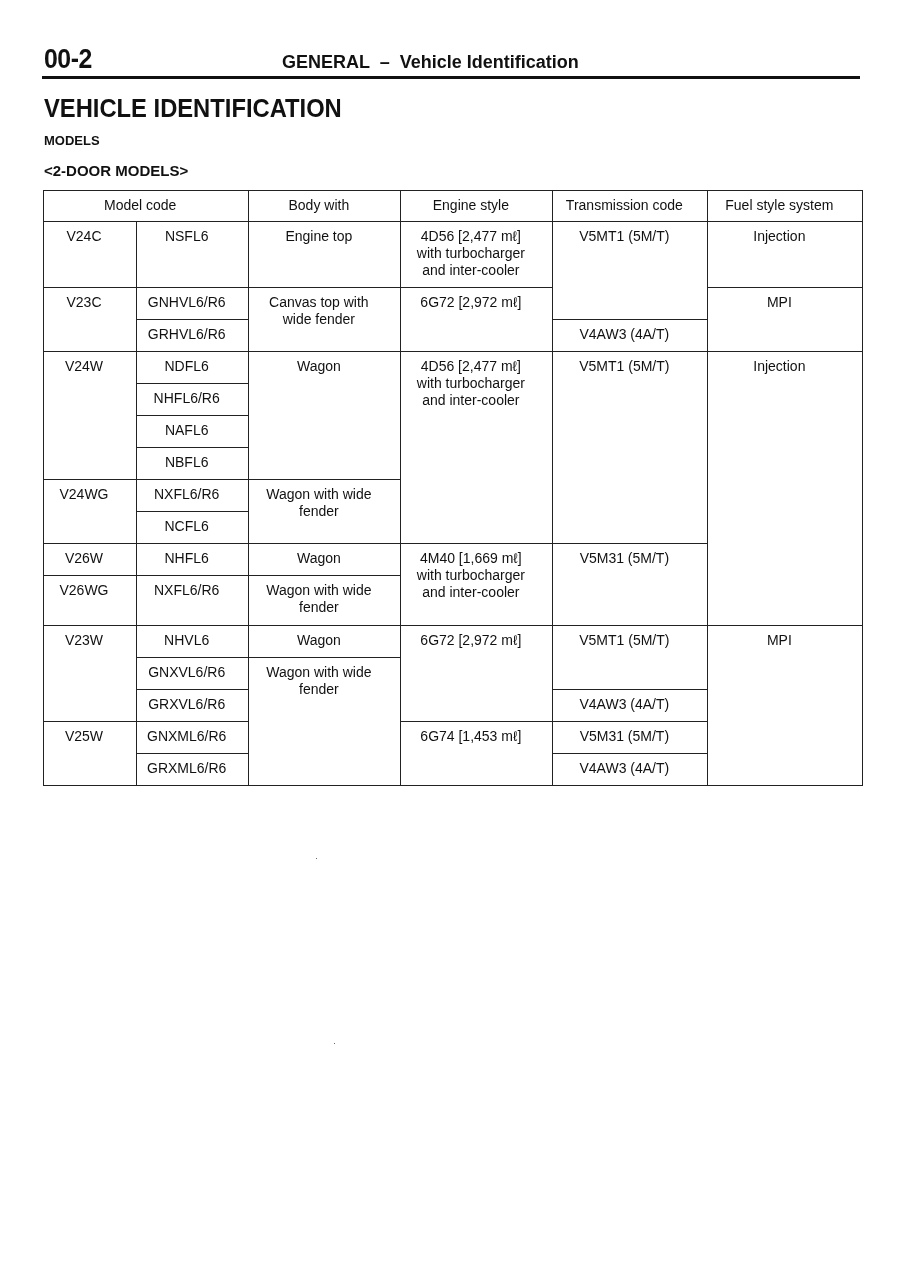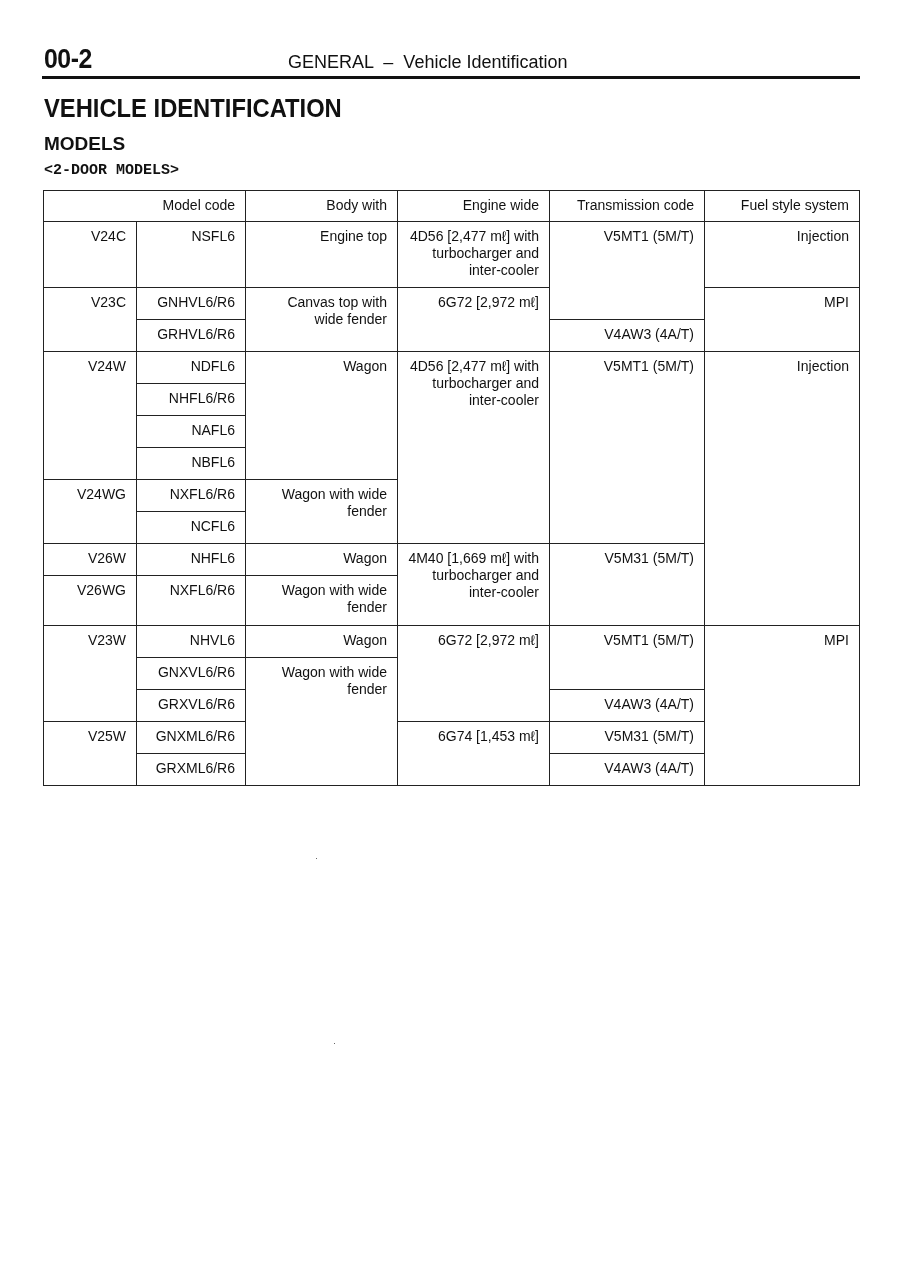--- a/index.html
+++ b/index.html
@@ -1,24 +1,24 @@
 <!DOCTYPE html>
 <html><head>
 <meta charset="utf-8">
 <style>
   html, body { margin: 0; padding: 0; background: #ffffff; }
   body { width: 909px; height: 1286px; position: relative; overflow: hidden; color: #111; font-family: "Liberation Sans", sans-serif; }
   .page-number { position: absolute; left: 44px; top: 44px; font-size: 27px; font-weight: bold; letter-spacing: -0.5px; transform: scaleX(0.92); transform-origin: left; }
-  .running-header { position: absolute; left: 288px; top: 52px; font-size: 18px; font-weight: normal; white-space: pre; }
+  .running-header { position: absolute; left: 282px; top: 52px; font-size: 18px; font-weight: bold; white-space: pre; }
   .header-rule { position: absolute; left: 42px; top: 76px; width: 818px; height: 3px; background: #111; }
   .section-title { position: absolute; left: 44px; top: 94px; font-size: 25px; font-weight: bold; transform: scaleX(0.95); transform-origin: left; }
-  .subsection-title { position: absolute; left: 44px; top: 133px; font-size: 19px; font-weight: bold; }
-  .subheading { position: absolute; left: 44px; top: 162px; font-size: 15px; font-weight: bold; font-family: Liberation Mono, monospace; }
+  .subsection-title { position: absolute; left: 44px; top: 133px; font-size: 13px; font-weight: bold; }
+  .subheading { position: absolute; left: 44px; top: 162px; font-size: 15px; font-weight: bold; }
   table.models { position: absolute; left: 43px; top: 190px; border-collapse: collapse; table-layout: fixed; font-size: 14px; }
-  table.models td, table.models th { border: 1.2px solid #222; padding: 6px 10px 4px 10px; vertical-align: top; text-align: right; font-weight: normal; line-height: 17px; }
+  table.models td, table.models th { border: 1.2px solid #222; padding: 6px 22px 4px 10px; vertical-align: top; text-align: center; font-weight: normal; line-height: 17px; }
   table.models th { height: 20px; padding-top: 6px; }
   col.c1 { width: 93px; } col.c2 { width: 109px; } col.c3 { width: 152px; }
   col.c4 { width: 152px; } col.c5 { width: 155px; } col.c6 { width: 155px; }
   tr.r { height: 32px; }
   tr.r2 { height: 66px; }
   .sp { position: absolute; width: 1px; height: 1px; background: #666; }
 </style>
 </head>
 <body>
 
@@ -36,21 +36,21 @@
       <col class="c2">
       <col class="c3">
       <col class="c4">
       <col class="c5">
       <col class="c6">
     </colgroup>
   <tbody>
       <tr>
     <th colspan="2">Model code</th>
     <th>Body with</th>
-    <th>Engine wide</th>
+    <th>Engine style</th>
     <th>Transmission code</th>
     <th>Fuel style system</th>
   </tr>
 
   <tr class="r2">
     <td>V24C</td>
     <td>NSFL6</td>
     <td>Engine top</td>
     <td>4D56 [2,477 mℓ] with turbocharger and inter-cooler</td>
     <td rowspan="2">V5MT1 (5M/T)</td>

